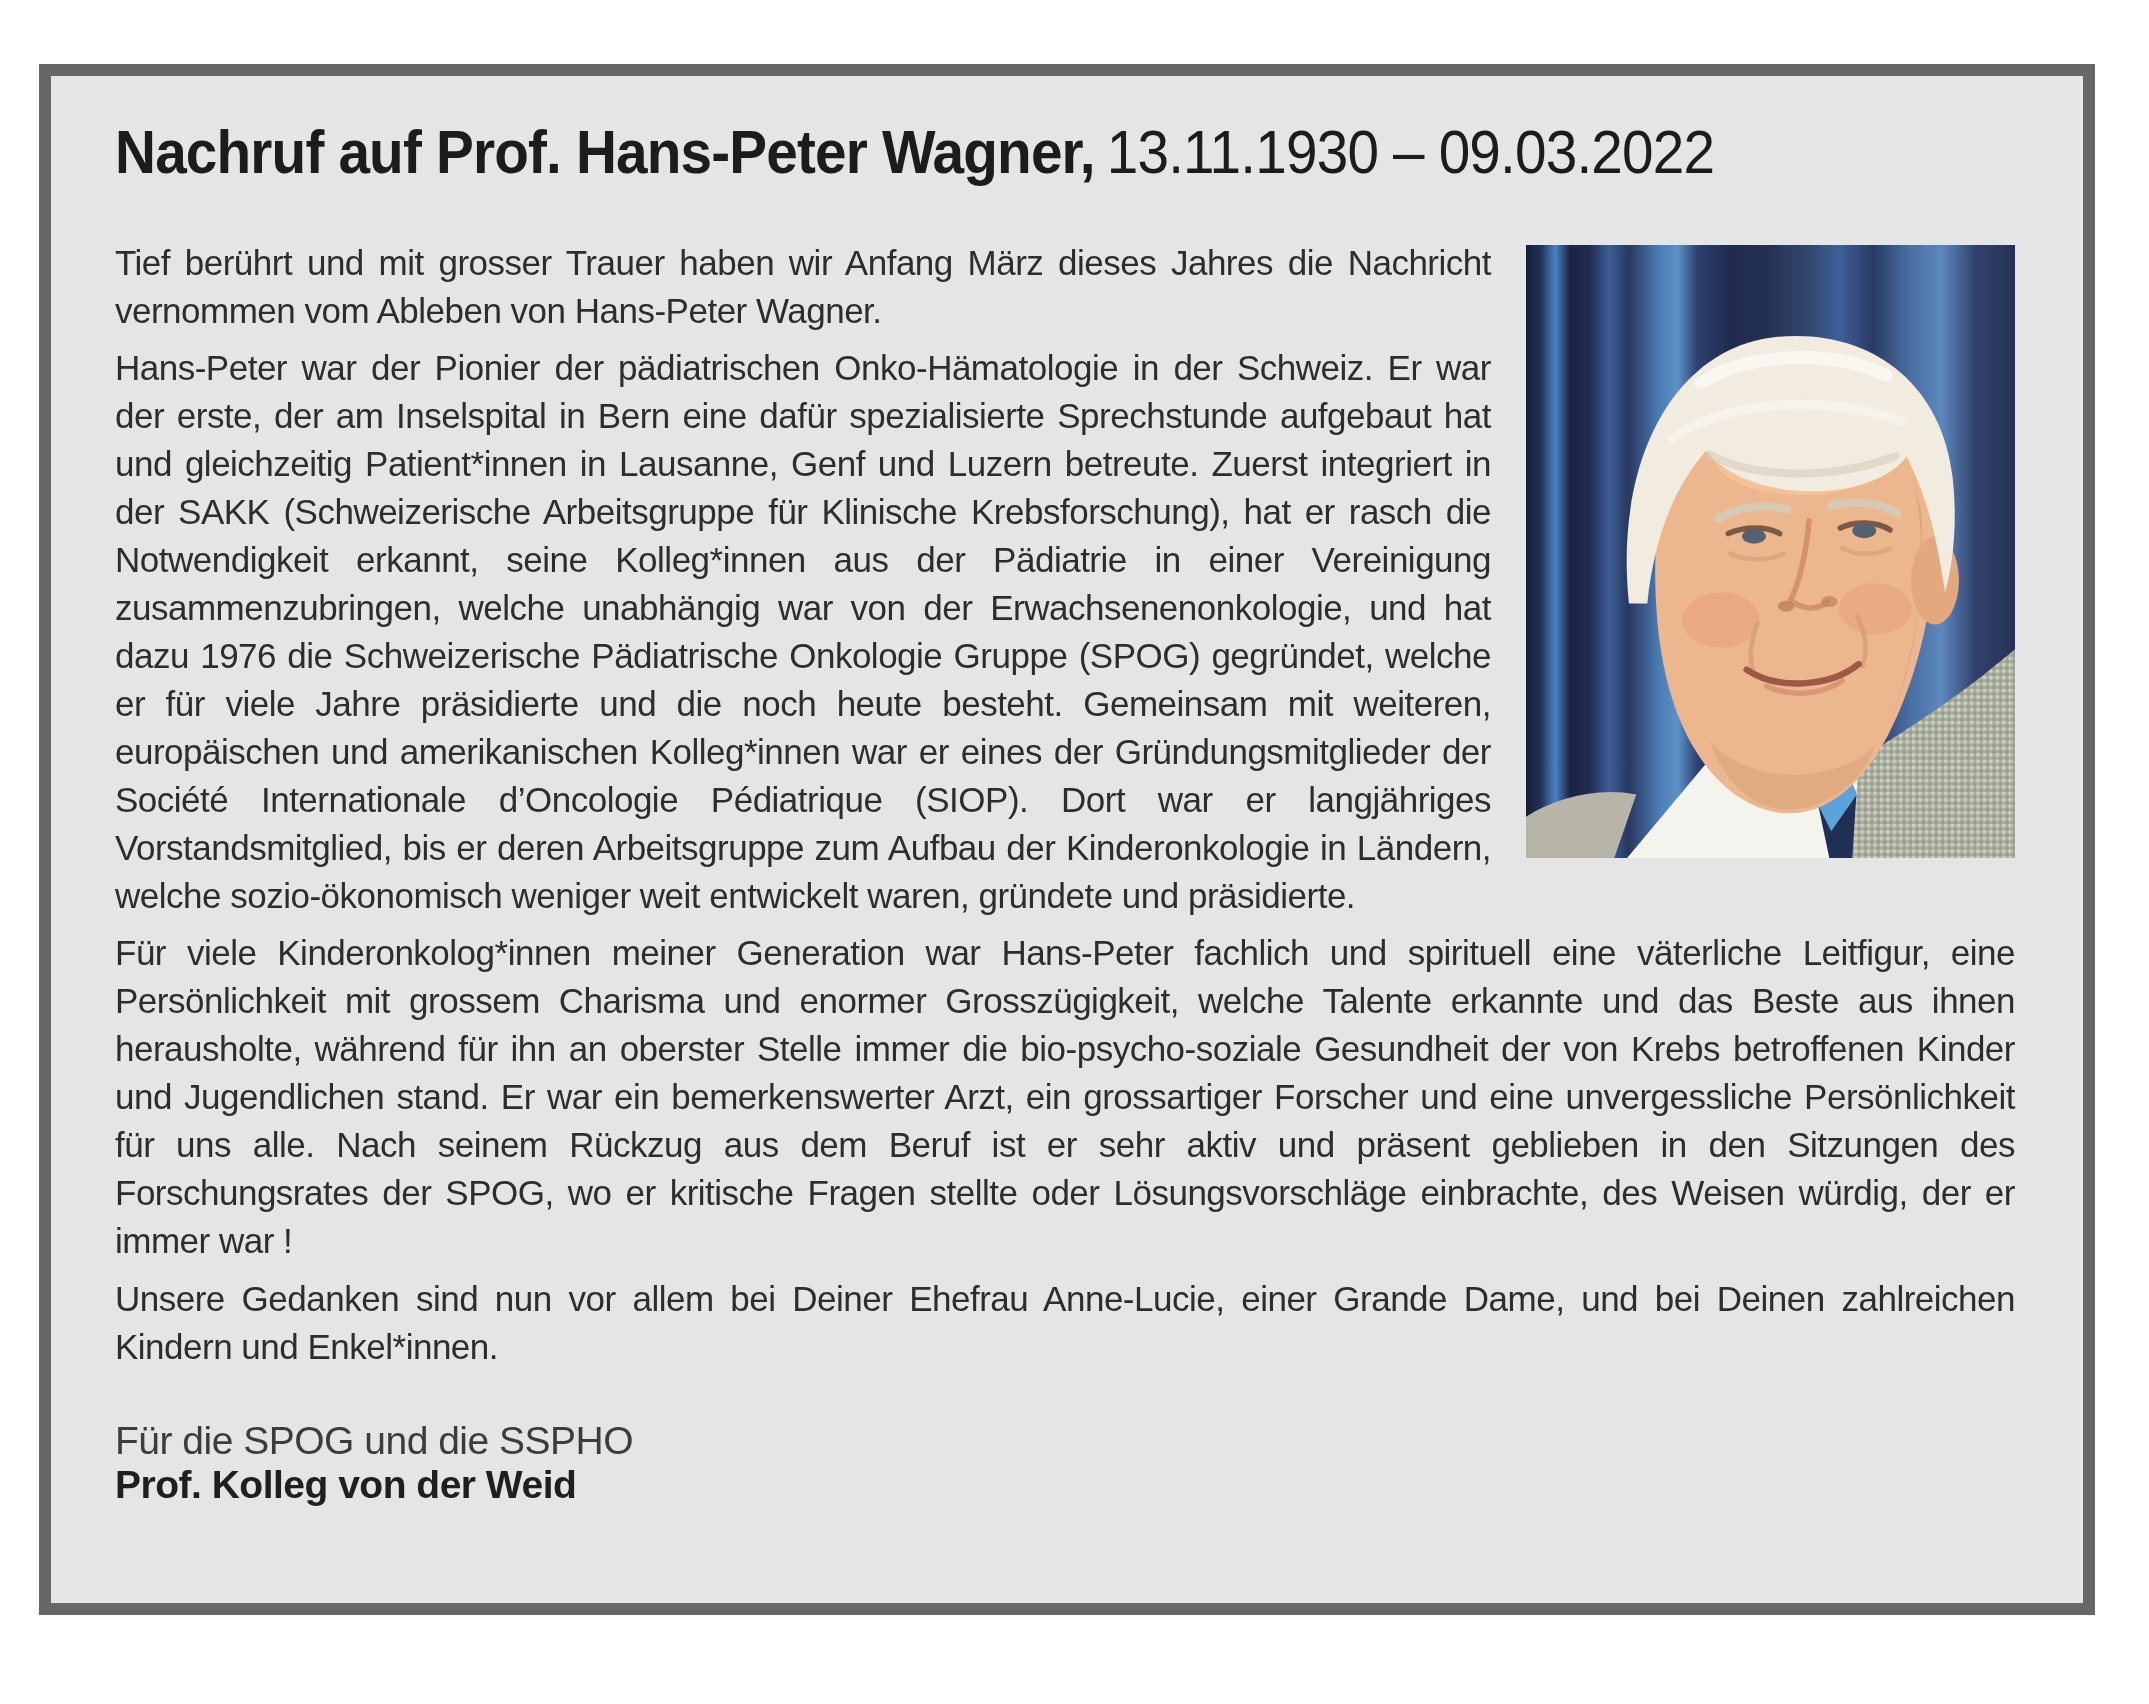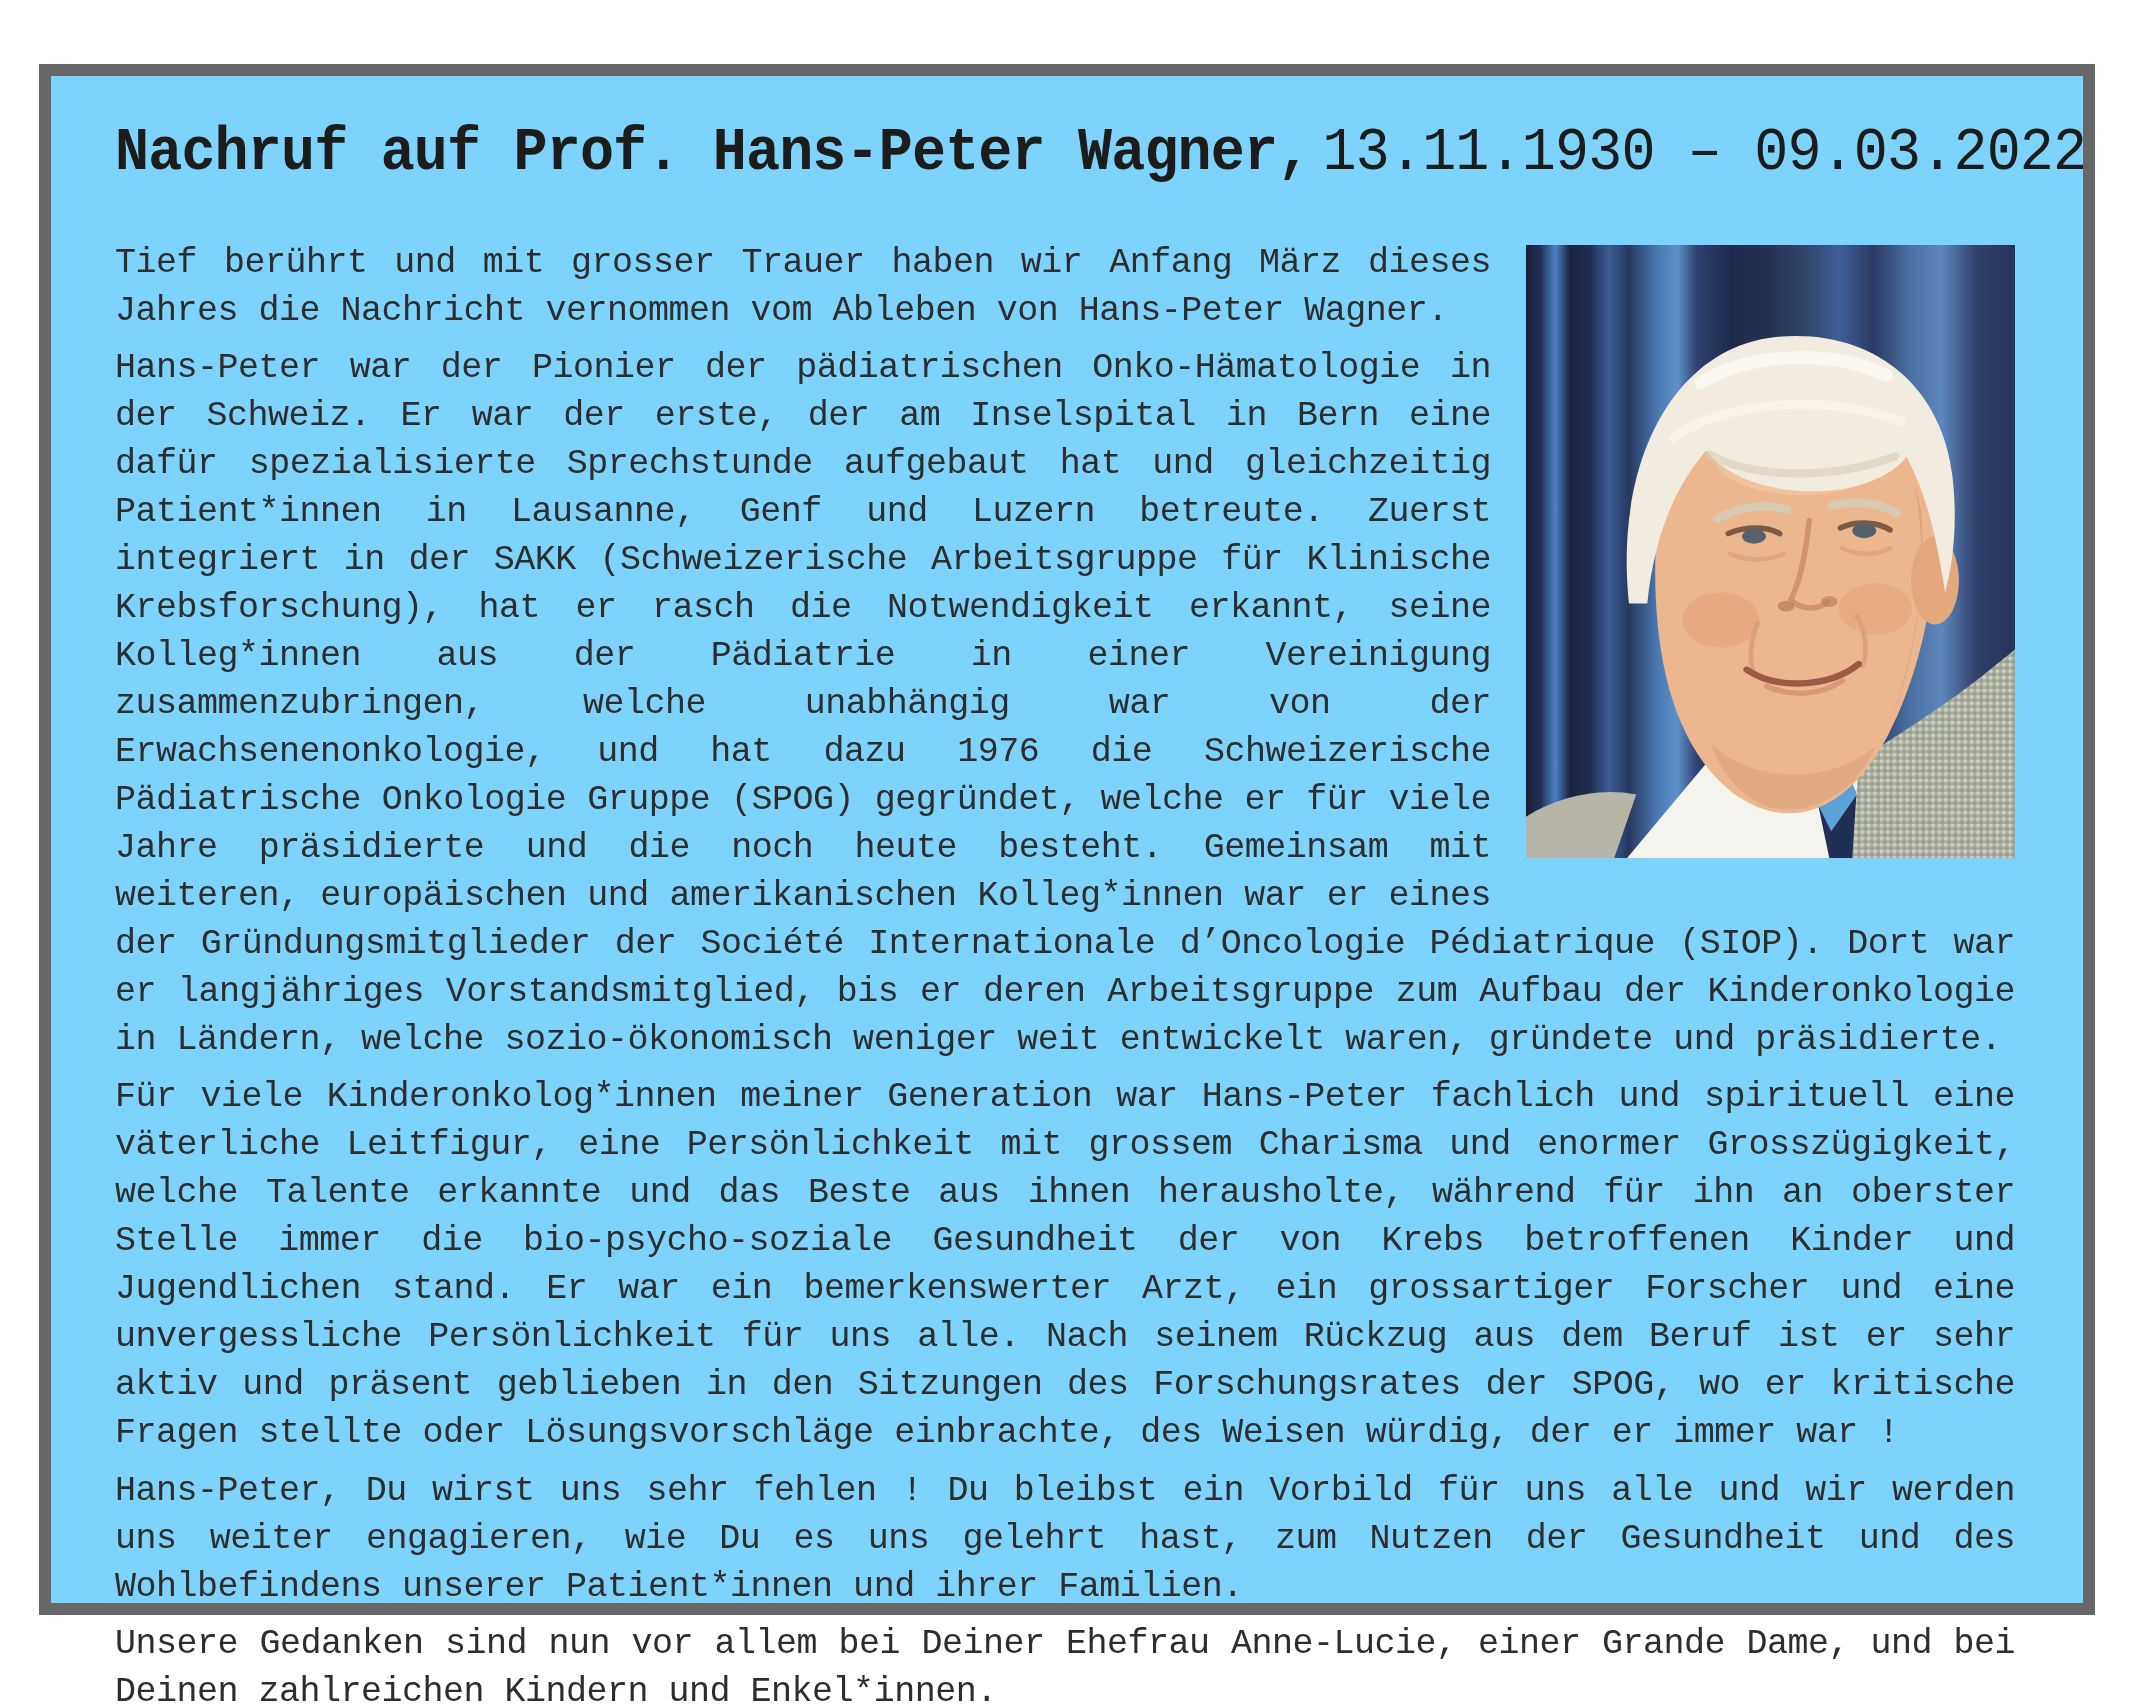--- a/index.html
+++ b/index.html
@@ -7,22 +7,21 @@
     width: 2150px; height: 1704px;
     background: #ffffff;
     font-family: "Liberation Sans", sans-serif;
     overflow: hidden;
   }
   .page { position: relative; width: 2150px; height: 1704px; background: #fff; }
   .frame {
     position: absolute; left: 39px; top: 64px;
     width: 2056px; height: 1551px;
     border: 12px solid #676767;
-    background: #7dd3fc;
-    font-family: Liberation Mono, monospace;
+    background: #e5e5e5;
   }
   .content {
     position: absolute; inset: 0;
     padding: 40px 68px 0 51px;
   }
   h1.obit-title {
     margin: 0 13px 50px 13px;
     font-size: 61px; line-height: 73px;
     font-weight: bold;
     color: #1c1c1a;
@@ -152,21 +151,20 @@
                 <path d="M 240 462 C 272 484 330 482 362 456" stroke="#9c5a44" stroke-width="7" fill="none" stroke-linecap="round"></path>
                 <path d="M 262 480 C 288 492 322 490 344 474" stroke="#d08a6a" stroke-width="6" fill="none" stroke-linecap="round" opacity="0.7"></path>
               </g>
             </g>
           </svg>
         </div>
 
         <p>Tief berührt und mit grosser Trauer haben wir Anfang März dieses Jahres die Nachricht vernommen vom Ableben von Hans-Peter Wagner.</p>
         <p>Hans-Peter war der Pionier der pädiatrischen Onko-Hämatologie in der Schweiz. Er war der erste, der am Inselspital in Bern eine dafür spezialisierte Sprechstunde aufgebaut hat und gleichzeitig Patient*innen in Lausanne, Genf und Luzern betreute. Zuerst integriert in der SAKK (Schweizerische Arbeitsgruppe für Klinische Krebsforschung), hat er rasch die Notwendigkeit erkannt, seine Kolleg*innen aus der Pädiatrie in einer Vereinigung zusammenzubringen, welche unabhängig war von der Erwachsenenonkologie, und hat dazu 1976 die Schweizerische Pädiatrische Onkologie Gruppe (SPOG) gegründet, welche er für viele Jahre präsidierte und die noch heute besteht. Gemeinsam mit weiteren, europäischen und amerikanischen Kolleg*innen war er eines der Gründungsmitglieder der Société Internationale d’Oncologie Pédiatrique (SIOP). Dort war er langjähriges Vorstandsmitglied, bis er deren Arbeitsgruppe zum Aufbau der Kinderonkologie in Ländern, welche sozio-ökonomisch weniger weit entwickelt waren, gründete und präsidierte.</p>
         <p>Für viele Kinderonkolog*innen meiner Generation war Hans-Peter fachlich und spirituell eine väterliche Leitfigur, eine Persönlichkeit mit grossem Charisma und enormer Grosszügigkeit, welche Talente erkannte und das Beste aus ihnen herausholte, während für ihn an oberster Stelle immer die bio-psycho-soziale Gesundheit der von Krebs betroffenen Kinder und Jugendlichen stand. Er war ein bemerkenswerter Arzt, ein grossartiger Forscher und eine unvergessliche Persönlichkeit für uns alle. Nach seinem Rückzug aus dem Beruf ist er sehr aktiv und präsent geblieben in den Sitzungen des Forschungsrates der SPOG, wo er kritische Fragen stellte oder Lösungsvorschläge einbrachte, des Weisen würdig, der er immer war !</p>
-        <p>Hans-Peter, Du wirst uns sehr fehlen ! Du bleibst ein Vorbild für uns alle und wir werden uns weiter engagieren, wie Du es uns gelehrt hast, zum Nutzen der Gesundheit und des Wohlbefindens unserer Patient*innen und ihrer Familien.</p>
         <p>Unsere Gedanken sind nun vor allem bei Deiner Ehefrau Anne-Lucie, einer Grande Dame, und bei Deinen zahlreichen Kindern und Enkel*innen.</p>
 
         <div class="signature">
           <div class="org">Für die SPOG und die SSPHO</div>
           <div class="author">Prof. Kolleg von der Weid</div>
         </div>
 
       </div>
     </div>
   </div>

